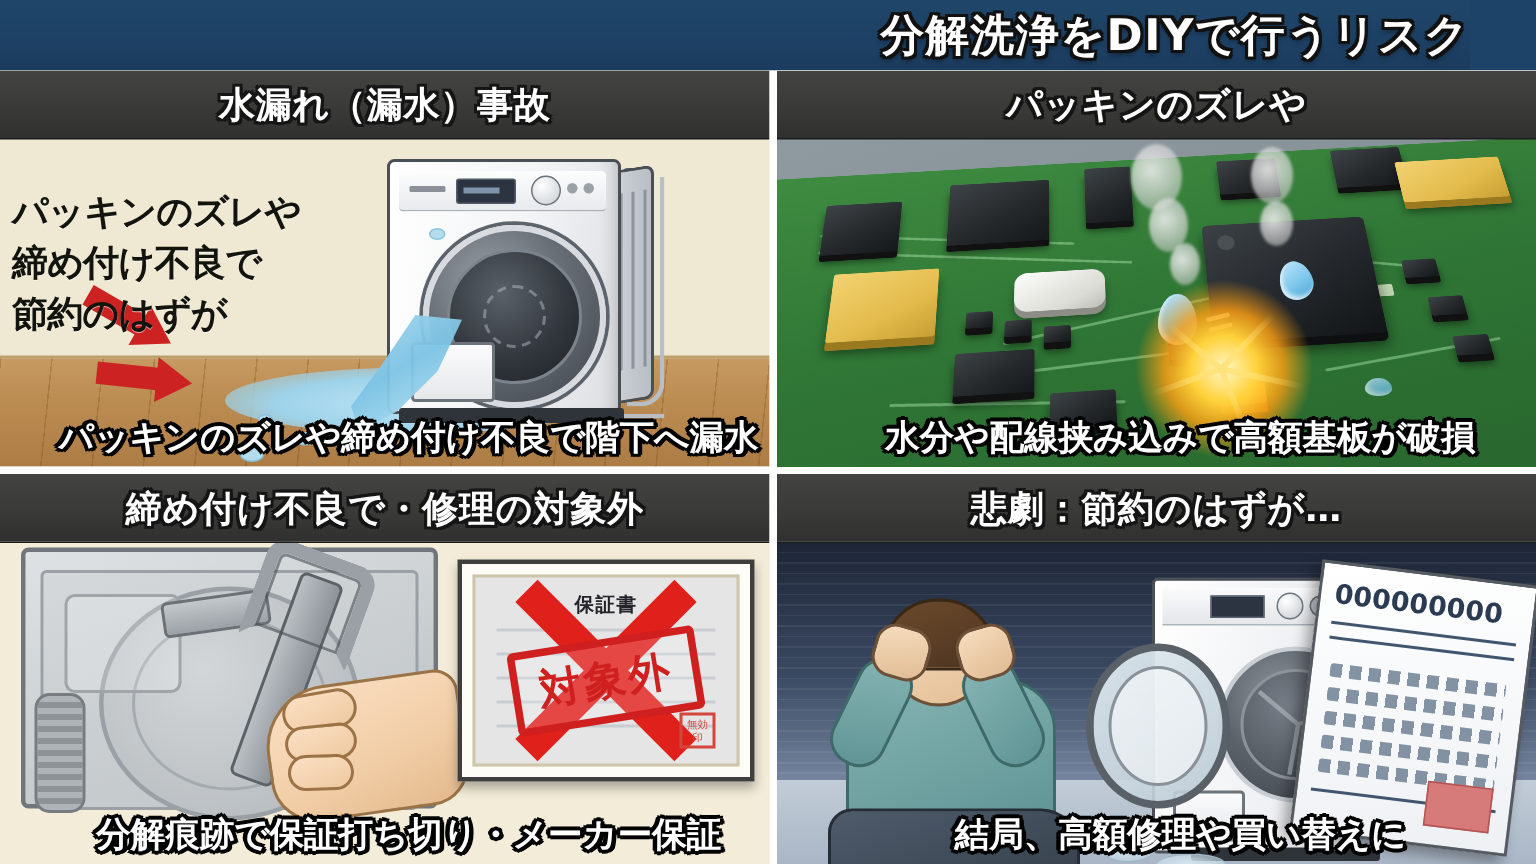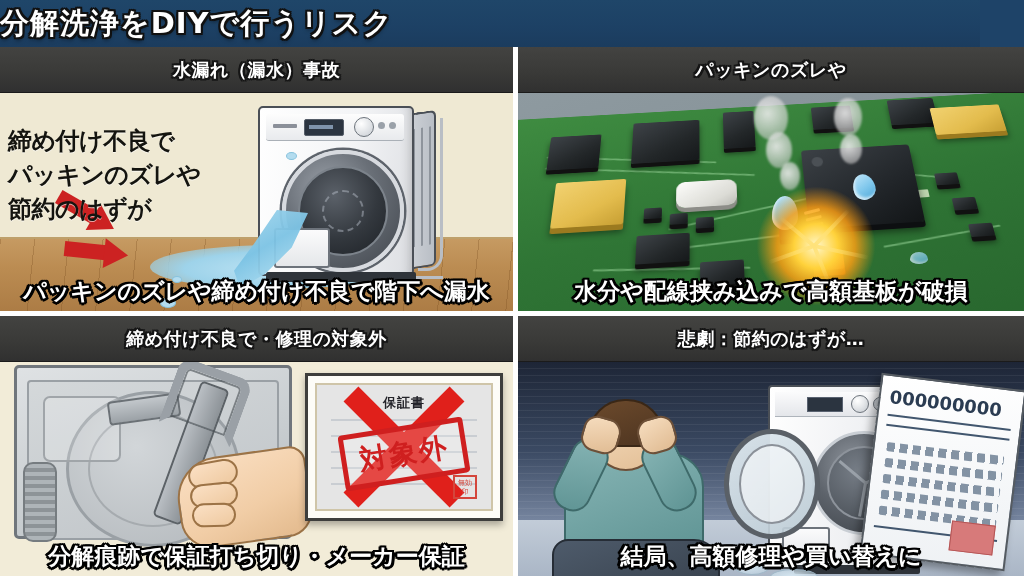--- a/index.html
+++ b/index.html
@@ -10,21 +10,21 @@
   #stage{
     position:relative;
     width:1024px;height:576px;
     overflow:hidden;
     background:#1e4368;
   }
   
   .header{
     position:absolute;left:0;top:0;width:980px;height:47px;
     background:linear-gradient(180deg,#1f4669 0%,#1d4165 55%,#1b3c5e 100%);
-    display:flex;align-items:center;justify-content:flex-start;
+    display:flex;align-items:center;justify-content:flex-end;
     box-sizing:border-box;
   }
   .header-title{
     font-size:29px;font-weight:700;color:#ffffff;letter-spacing:1px;
     text-shadow:
       -2px -2px 0 #111,2px -2px 0 #111,-2px 2px 0 #111,2px 2px 0 #111,
       0 -2px 0 #111,0 2px 0 #111,-2px 0 0 #111,2px 0 0 #111,
       0 3px 4px rgba(0,0,0,.55);
   }
   
@@ -36,30 +36,30 @@
   }
   .vline,.hline{background:#ffffff;}
   .panel{position:relative;overflow:hidden;background:#efe8d2;}
   .panel-head{
     position:absolute;left:0;top:0;width:100%;height:45px;
     background:linear-gradient(180deg,#434341 0%,#3a3a38 55%,#303030 100%);
     display:flex;align-items:center;justify-content:center;z-index:9;
     border-bottom:1px solid #1b1b1b;
   }
   .panel-head-text{
-    font-size:18px;font-weight:700;color:#fff;letter-spacing:.5px;
+    font-size:24px;font-weight:700;color:#fff;letter-spacing:.5px;
     text-shadow:
       -2px -2px 0 #151515,2px -2px 0 #151515,-2px 2px 0 #151515,2px 2px 0 #151515,
       0 -2px 0 #151515,0 2px 0 #151515,-2px 0 0 #151515,2px 0 0 #151515;
     white-space:nowrap;
   }
   .caption{
     position:absolute;left:0;bottom:0;width:100%;
     display:flex;align-items:center;justify-content:center;
-    z-index:10;height:40px;
+    z-index:10;height:40px;padding-left:16px;
   }
   .caption-text{
     font-size:23px;font-weight:700;color:#fff;letter-spacing:0px;white-space:nowrap;
     text-shadow:
       -2px -2px 0 #000,2px -2px 0 #000,-2px 2px 0 #000,2px 2px 0 #000,
       0 -2.5px 0 #000,0 2.5px 0 #000,-2.5px 0 0 #000,2.5px 0 0 #000,
       -3px -1px 0 #000,3px 1px 0 #000;
   }
   .art{position:absolute;left:0;top:45px;right:0;bottom:0;overflow:hidden;}
 
@@ -445,22 +445,22 @@
         <div style="position:absolute;left:66px;top:92px;transform:rotate(30deg);">
           <div class="arrow-tail" style="left:0;top:7px;width:44px;"></div>
           <div class="arrow" style="left:40px;top:0;"></div>
         </div>
         <div style="position:absolute;left:66px;top:142px;transform:rotate(6deg);">
           <div class="arrow-tail" style="left:0;top:7px;width:44px;"></div>
           <div class="arrow" style="left:40px;top:0;"></div>
         </div>
 
         <div class="p1-text">
+          <span class="p1-line">パッキンのズレや</span>
           <span class="p1-line">締め付け不良で</span>
-          <span class="p1-line">パッキンのズレや</span>
           <span class="p1-line">節約のはずが</span>
         </div>
       </div>
       <div class="caption">
         <div class="caption-text">パッキンのズレや締め付け不良で階下へ漏水</div>
       </div>
     </div>
 
     <div class="vline"></div>
 

